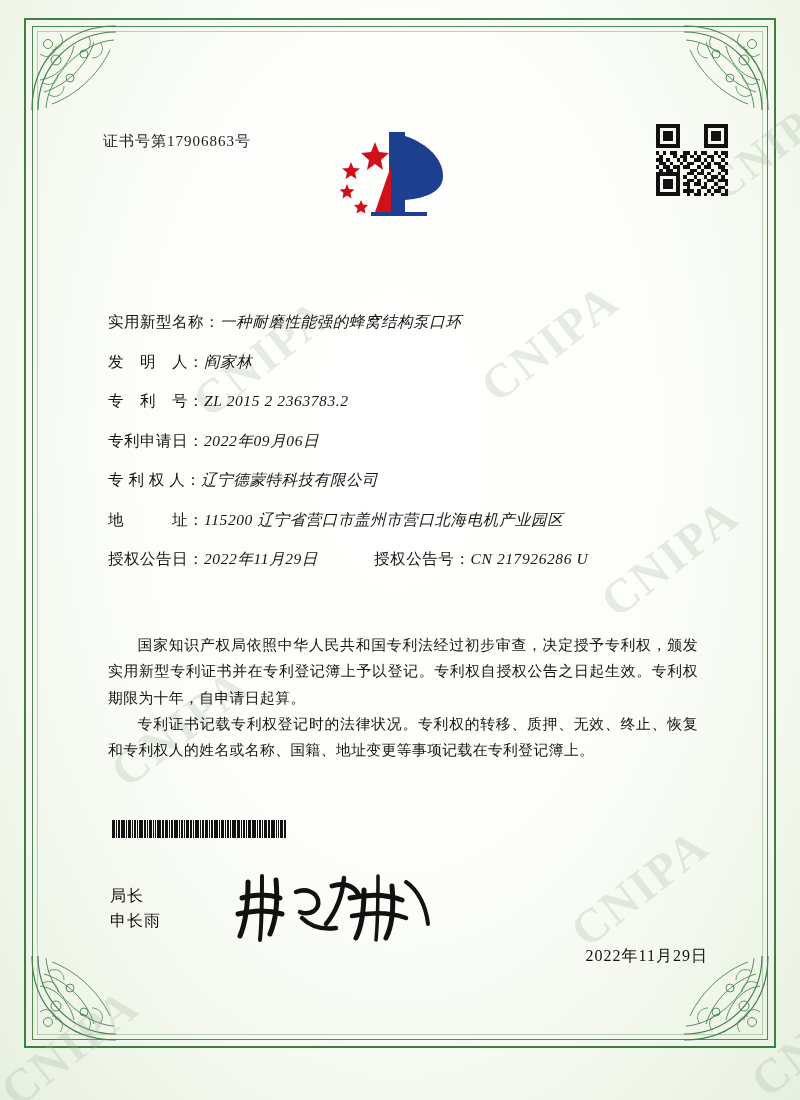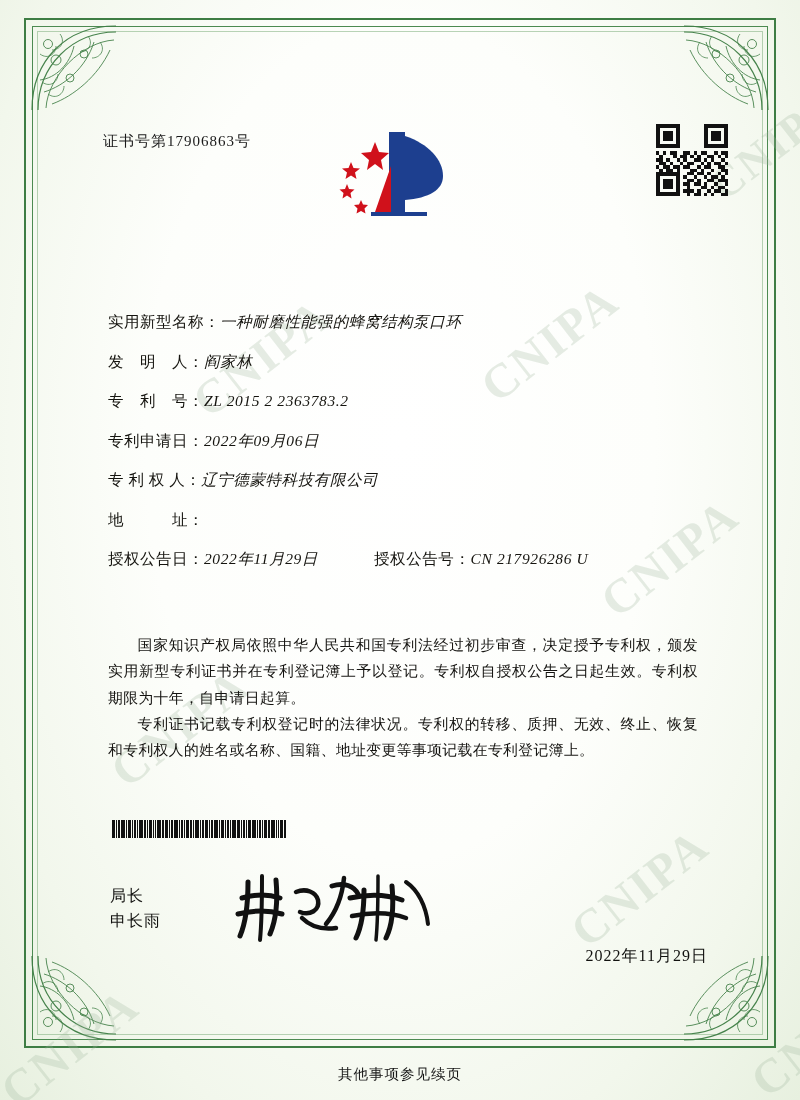--- a/index.html
+++ b/index.html
@@ -464,20 +464,21 @@
     <div class="field">
       <span class="lbl">专利申请日：</span>
       <span class="val">2022年09月06日</span>
     </div>
     <div class="field">
       <span class="lbl">专 利 权 人：</span>
       <span class="val">辽宁德蒙特科技有限公司</span>
     </div>
     <div class="field">
       <span class="lbl">地　　　址：</span>
+      <span class="val">115200 辽宁省营口市盖州市营口北海电机产业园区</span>
     </div>
     <div class="field">
       <span class="lbl">授权公告日：</span>
       <span class="val">2022年11月29日</span>
       <span class="val2">授权公告号：</span>
       <span class="val">CN 217926286 U</span>
     </div>
   </div>
 
   <div class="para">
@@ -565,15 +566,14 @@
         <path d="M160 18 C162 40 160 58 154 70" stroke-width="5"></path>
         <path d="M120 48 C140 44 158 44 174 50" stroke-width="4.5"></path>
         <path d="M174 14 C186 22 194 38 196 56" stroke-width="4"></path>
         <path d="M146 8 C146 30 146 52 144 72" stroke-width="3.5"></path>
       </g>
     </svg>
   </div>
   <div class="sign-date">2022年11月29日</div>
 
 
-  <div class="footer-note">其他事项参见续页</div>
 
 </div>
 
 </body></html>

